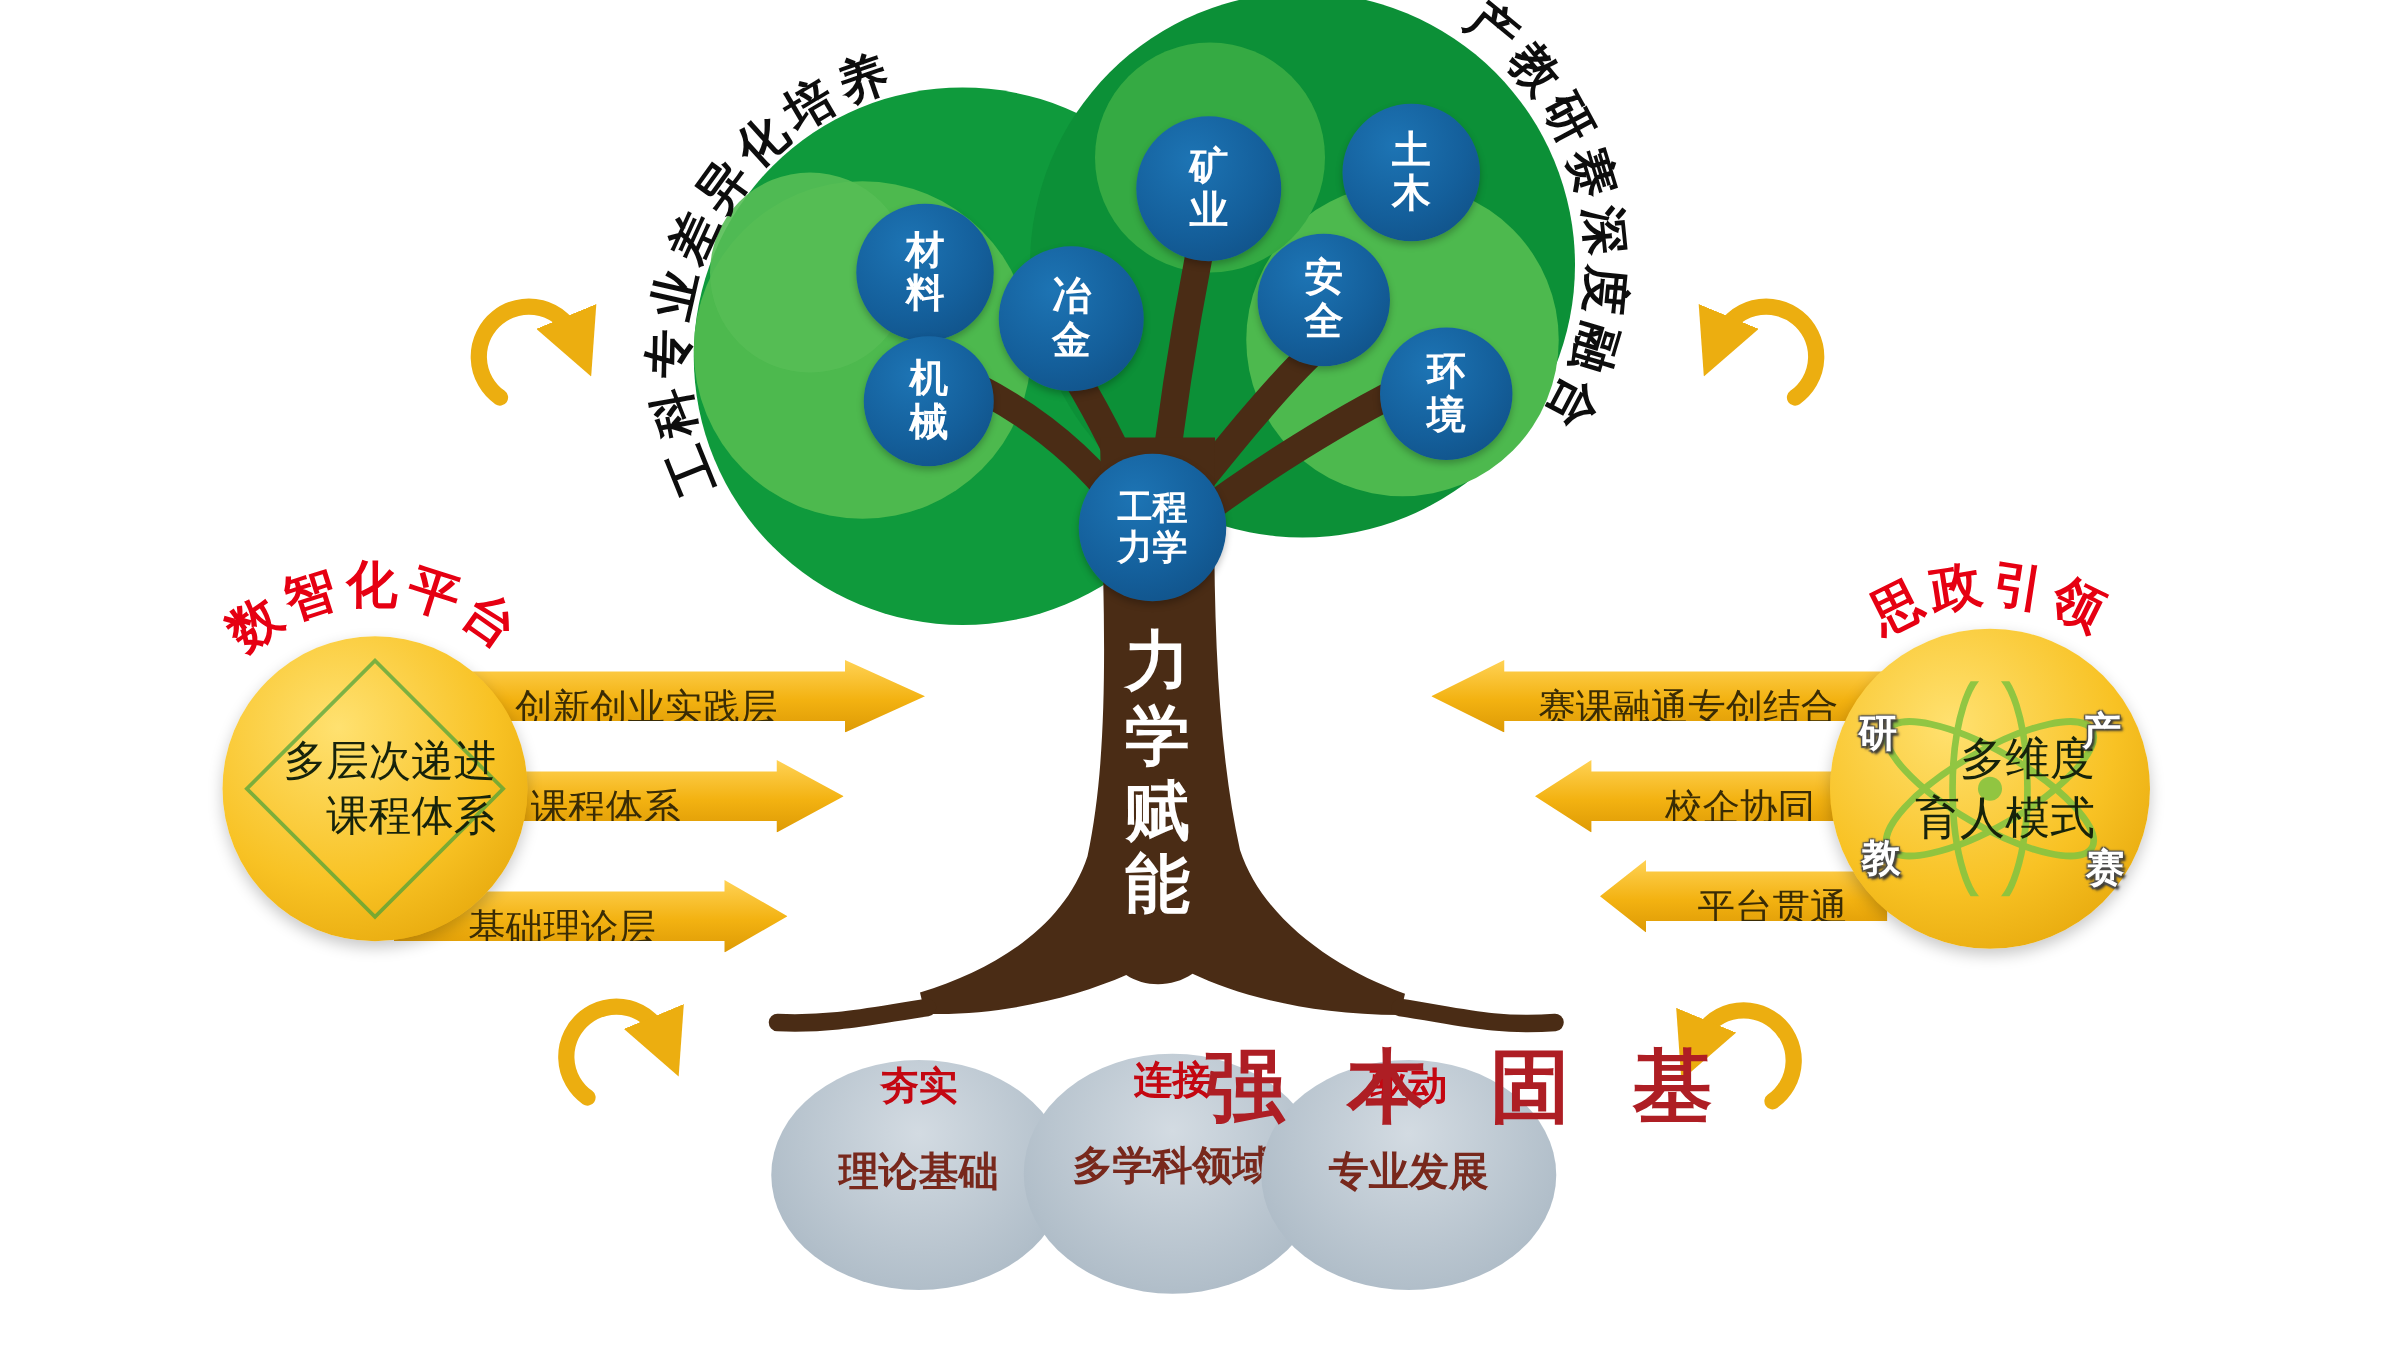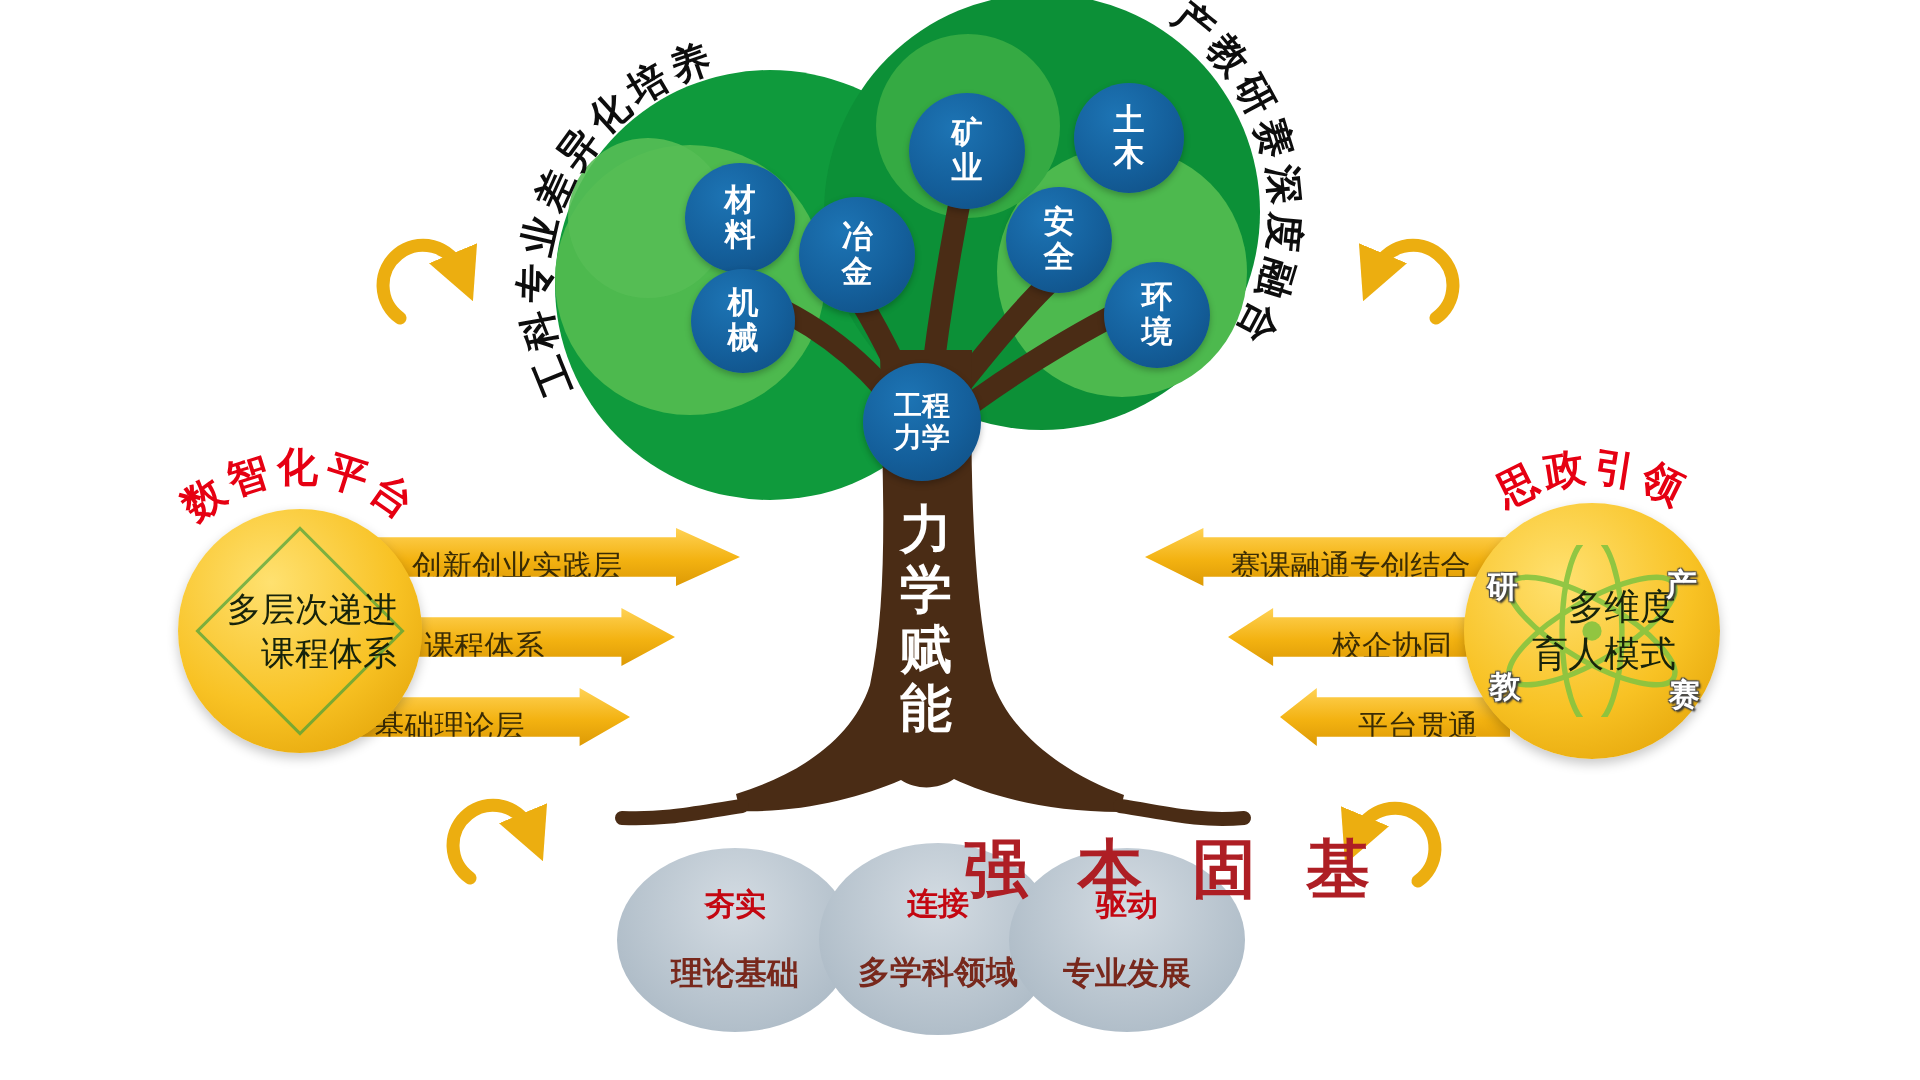--- a/index.html
+++ b/index.html
@@ -35,21 +35,21 @@
   
   .harrow { position:absolute; z-index:3; display:flex; align-items:center; justify-content:center;
             background: linear-gradient(180deg,#ffd255 0%, #f3b211 55%, #dd9a05 100%); }
   .harrow.dir-right { clip-path: polygon(0 16%, 84% 16%, 84% 0, 100% 50%, 84% 100%, 84% 84%, 0 84%); }
   .harrow.dir-left  { clip-path: polygon(100% 16%, 16% 16%, 16% 0, 0 50%, 16% 100%, 16% 84%, 100% 84%); }
   .harrow span { font-weight:400; font-size:30px; color:#3a2c05; white-space:nowrap;margin-top:19px; }
   .harrow.dir-right span { padding-right:46px; }
   .harrow.dir-left  span { padding-left:46px; }
   .la1 { left:340px;  top:528px; width:400px; height:58px; }
   .la2 { left:340px;  top:608px; width:335px; height:58px; }
-  .la3 { left:315px;  top:688px; width:315px; height:58px; }
+  .la3 { left:315px;  top:704px; width:315px; height:58px; }
   .ra1 { left:1145px; top:528px; width:365px; height:58px; }
   .ra2 { left:1228px; top:608px; width:282px; height:58px; }
   .ra3 { left:1280px; top:688px; width:230px; height:58px; }
 
   
   .gold-circle { position:absolute; border-radius:50%; z-index:4;
                  display:flex; align-items:center; justify-content:center;
                  background: radial-gradient(circle at 38% 30%, #ffe170 0%, #f8c224 55%, #dd9b00 100%);
                  box-shadow: 0 5px 12px rgba(0,0,0,.22); }
   .gold-left  { left:178px;  top:509px; width:244px; height:244px; }
@@ -63,21 +63,21 @@
   .corner-char { position:absolute; z-index:3; font-weight:700; font-size:31px; color:#ffffff;
                  transform:translate(-50%,-50%);
                  text-shadow:-1px -1px 1px #4d4d4d, 1px -1px 1px #4d4d4d, -1px 1px 1px #4d4d4d, 2px 2px 2px #333; }
   .cc-tl { left:15%; top:33%; }
   .cc-tr { left:85%; top:32%; }
   .cc-bl { left:16%; top:72%; }
   .cc-br { left:86%; top:75%; }
 
   
   .base-ellipse { position:absolute; border-radius:50%; z-index:1;
-                  display:flex; flex-direction:column; align-items:center; justify-content:center; gap:26px;
+                  display:flex; flex-direction:column; align-items:center; gap:26px;
                   background: radial-gradient(circle at 50% 32%, #d3dbe2 0%, #b2bfca 70%, #a2b1be 100%); }
   .be1 { left:617px;  top:848px; width:236px; height:184px; }
   .be2 { left:819px;  top:843px; width:238px; height:192px; }
   .be3 { left:1009px; top:848px; width:236px; height:184px; }
   .eh { font-weight:700; font-size:31px; color:#c40711; }
   .es { font-weight:700; font-size:32px; color:#78281c; }
   .base-title { position:absolute; left:460px; top:826px; width:960px; z-index:5;
                 text-align:right; font-weight:700; font-size:64px; color:#ae1e24;
                 letter-spacing:50px; text-indent:50px; white-space:nowrap; }
 </style>

